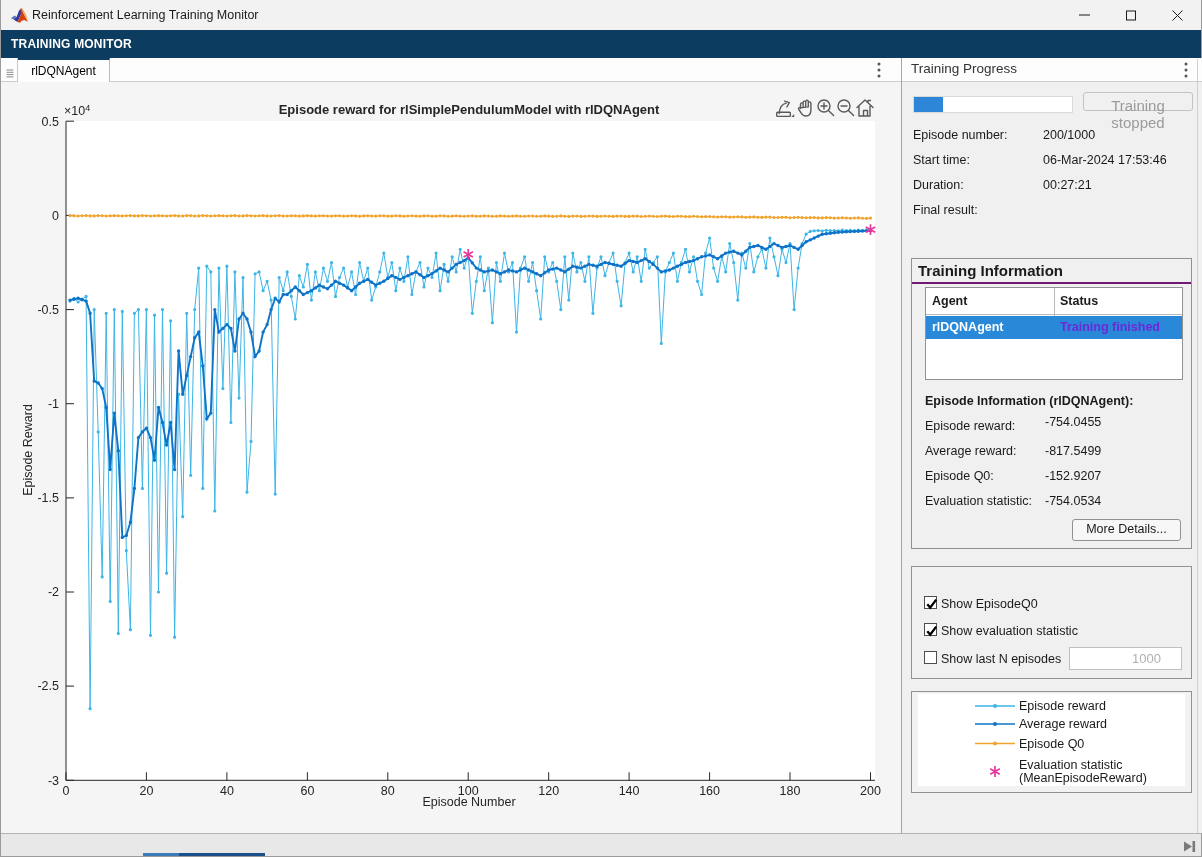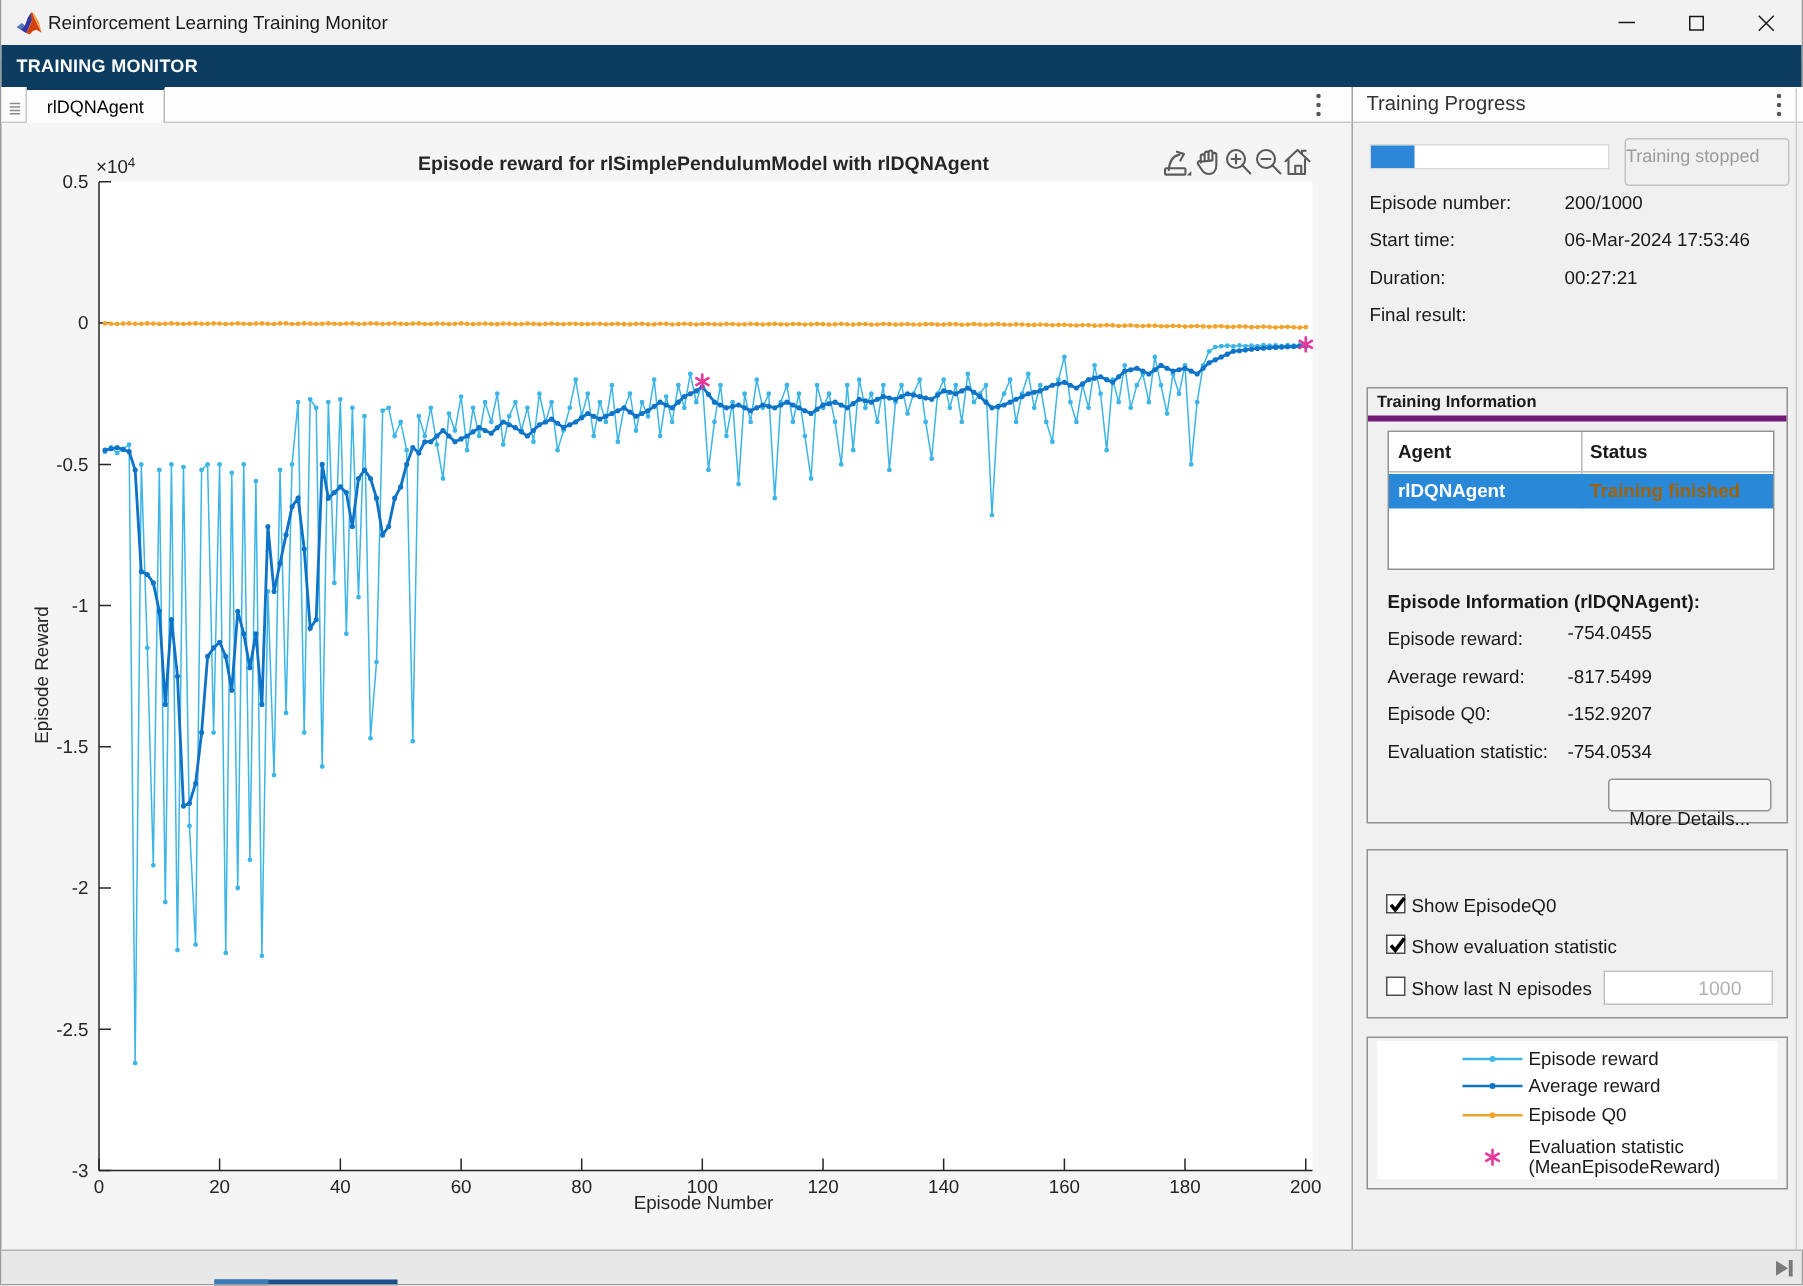--- a/index.html
+++ b/index.html
@@ -19,23 +19,23 @@
 #botline { left:0; top:856px; width:100%; height:1px; background:#9b9b9b; }
 #bluebit { left:142px; top:853px; width:122px; height:4px; background:#1a4f8a; }
 #bluebit2 { left:142px; top:853px; width:36px; height:4px; background:#3d7ab8; }
 #rpanel { left:900px; top:58px; width:302px; height:775px; background:#f0f0f0; border-left:1px solid #a6a6a6; }
 #rhead { position:absolute; left:0; top:0; width:100%; height:24px; background:#fdfdfd; border-bottom:1px solid #cccccc; }
 #rhead span { position:absolute; left:9px; top:3px; font-size:13.5px; color:#333; }
 #rhead .d { position:absolute; left:auto; right:15px; top:4px; }
 .lbl { position:absolute; font-size:12.5px; color:#1a1a1a; }
 #pbar { position:absolute; left:11px; top:38px; width:160px; height:17px; background:#fff; border:1px solid #d9d9d9; }
 #pbar div { width:29px; height:100%; background:#2e86d8; }
-#tsbtn { position:absolute; left:181px; top:34px; width:110px; height:32px; border:1px solid #c3c3c3; border-radius:3px; color:#9b9b9b; font-size:12px; text-align:left; padding-top:4px; }
+#tsbtn { position:absolute; left:181px; top:34px; width:110px; height:19px; border:1px solid #c3c3c3; border-radius:3px; color:#9b9b9b; font-size:15px; text-align:center; padding-top:4px; }
 .panel { position:absolute; left:9px; width:281px; background:#f0f0f0; border:1px solid #919191; }
-.panel .ph { font-size:11px; font-weight:bold; color:#1a1a1a; padding:3px 0 3px 6px; border-bottom:4px solid #701a75; }
+.panel .ph { font-size:15px; font-weight:bold; color:#1a1a1a; padding:3px 0 3px 6px; border-bottom:2px solid #701a75; }
 #tinfo { top:200px; height:291px; }
 #table { position:absolute; left:13px; top:28px; width:258px; height:93px; background:#fff; border:1px solid #919191; font-size:12.5px; }
 #table .hr { position:absolute; left:0; top:0; width:100%; height:27px; border-bottom:1px solid #b9b9b9; }
 #table .cd { position:absolute; left:128px; top:0; width:1px; height:51px; background:#b9b9b9; }
 #table .sel { position:absolute; left:0; top:28px; width:100%; height:23px; background:#2989d8; }
 #table span { position:absolute; font-weight:bold; }
 .btn { position:absolute; border:1px solid #919191; border-radius:3px; background:#f7f7f7; font-size:12.5px; color:#1a1a1a; text-align:center; }
 #popts { top:508px; height:113px; }
 .cb { position:absolute; left:12px; width:13px; height:13px; background:#fff; border:1.4px solid #4d4d4d; }
 #nepinput { position:absolute; left:157px; top:80px; width:113px; height:23px; background:#fff; border:1px solid #c0c0c0; color:#b0b0b0; font-size:13px; text-align:right; padding:3px 20px 0 0; }
@@ -176,32 +176,32 @@
   <span class="lbl" style="left:11px;top:145px">Final result:</span>
   <div class="panel" id="tinfo">
         <div class="ph">Training Information</div>
     <div id="table">
       <div class="hr"></div>
           <div class="cd"></div>
           <div class="sel"></div>
       <span style="left:6px;top:6px;color:#1a1a1a">Agent</span>
       <span style="left:134px;top:6px;color:#1a1a1a">Status</span>
       <span style="left:6px;top:32px;color:#fff">rlDQNAgent</span>
-      <span style="left:134px;top:32px;color:#a16207">Training finished</span>
+      <span style="left:134px;top:32px;color:#6d28d9">Training finished</span>
     </div>
     <span class="lbl" style="left:13px;top:135px;font-weight:bold">Episode Information (rlDQNAgent):</span>
     <span class="lbl" style="left:13px;top:160px">Episode reward:</span>
         <span class="lbl" style="left:133px;top:156px">-754.0455</span>
     <span class="lbl" style="left:13px;top:185px">Average reward:</span>
         <span class="lbl" style="left:133px;top:185px">-817.5499</span>
     <span class="lbl" style="left:13px;top:210px">Episode Q0:</span>
         <span class="lbl" style="left:133px;top:210px">-152.9207</span>
     <span class="lbl" style="left:13px;top:235px">Evaluation statistic:</span>
         <span class="lbl" style="left:133px;top:235px">-754.0534</span>
-    <div class="btn" style="left:160px;top:260px;width:109px;height:22px;padding-top:19px">More Details...</div>
+    <div class="btn" style="left:160px;top:260px;width:109px;height:22px;padding-top:2px">More Details...</div>
   </div>
   <div class="panel" id="popts">
     <div class="cb" style="top:29px"><svg width="13" height="13" viewBox="0 0 13 13" style="overflow:visible">
             <path d="M2.3 6.2l2.9 3.4L11.2 1.6" fill="none" stroke="#000" stroke-width="2.3"></path>
           </svg></div>
         <span class="lbl" style="left:29px;top:30px">Show EpisodeQ0</span>
     <div class="cb" style="top:56px"><svg width="13" height="13" viewBox="0 0 13 13" style="overflow:visible">
             <path d="M2.3 6.2l2.9 3.4L11.2 1.6" fill="none" stroke="#000" stroke-width="2.3"></path>
           </svg></div>
         <span class="lbl" style="left:29px;top:57px">Show evaluation statistic</span>

